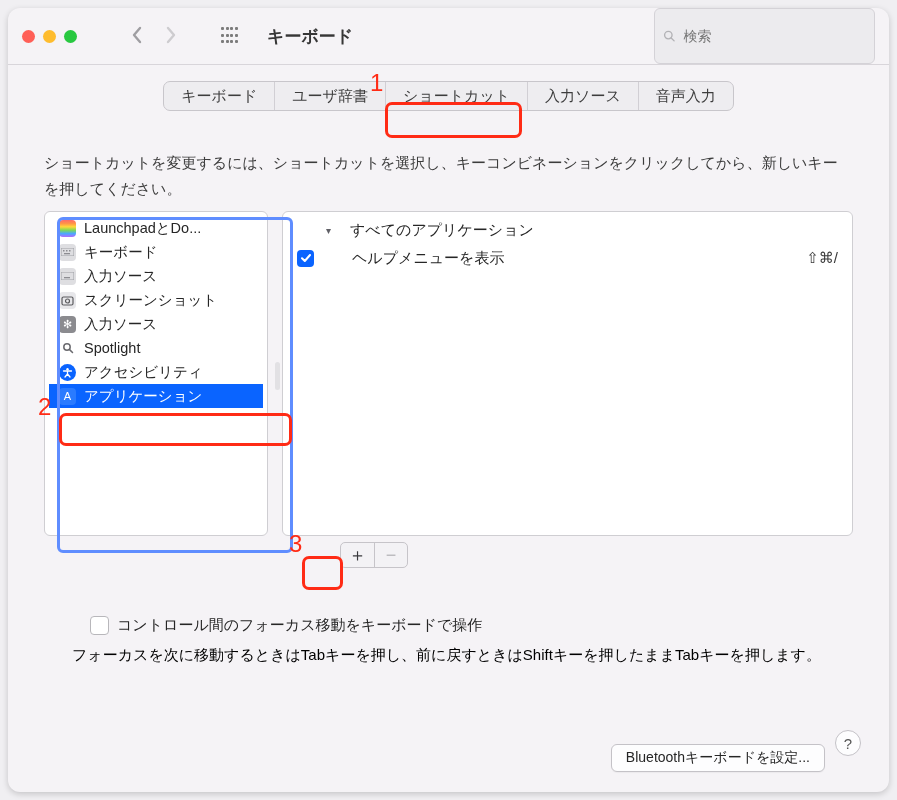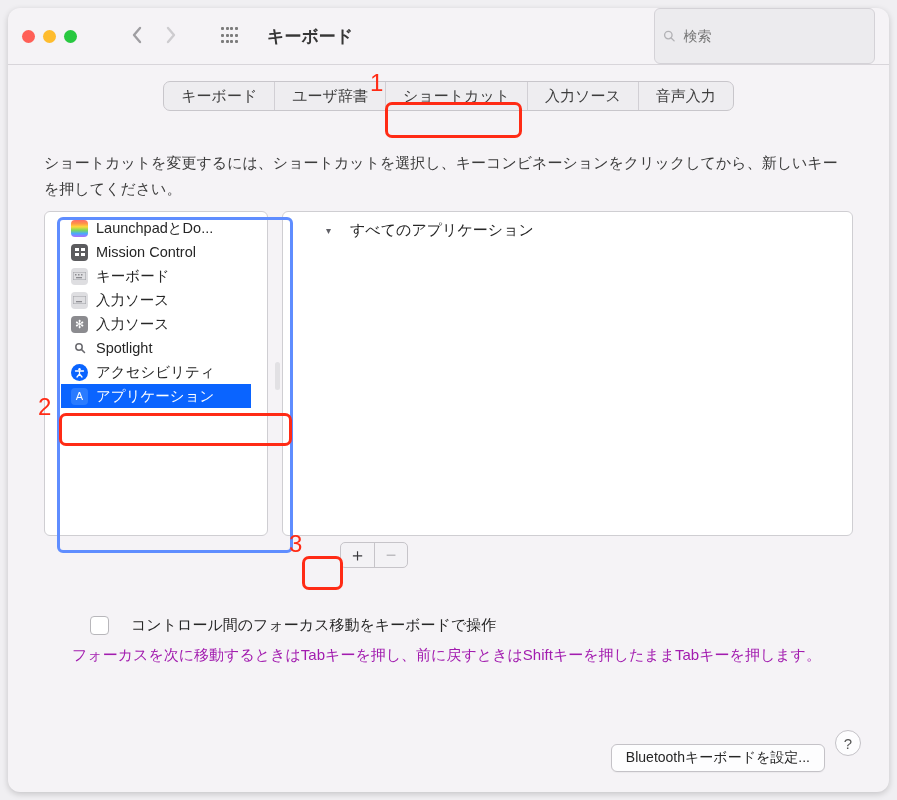--- a/index.html
+++ b/index.html
@@ -87,21 +87,21 @@
     font-size:15px; line-height:1.7; color:#3c3c3c;
     margin-bottom:10px;
     margin-top:15px;
   }
   .panes { display:flex; gap:14px; }
   .sidebar {
     width:224px; height:325px;
     background:#ffffff;
     border:1px solid #cfced2;
     border-radius:6px;
-    padding:4px 16px;
+    padding:4px 4px;
     box-sizing:border-box;
   }
   .side-item {
     height:24px; display:flex; align-items:center; gap:8px;
     padding:0 10px; font-size:14.5px;
   }
   .side-item.selected { background:#0a64ff; color:#fff; }
   .side-ic {
     width:17px; height:17px; display:flex; align-items:center; justify-content:center;
     font-size:11px; border-radius:4px; flex-shrink:0;
@@ -137,23 +137,23 @@
   }
   .pm button {
     width:33px; border:none; background:transparent;
     display:flex; align-items:center; justify-content:center;
     font-size:18px; color:#3a3a3e;
   }
   .pm button+button { border-left:1px solid #c6c4c9; color:#b6b5ba; }
 
   
   .foot-block { margin-top:48px; font-size:15px; }
-  .foot-check-row { display:flex; align-items:center; gap:22px;padding-left:46px; }
+  .foot-check-row { display:flex; align-items:center; gap:8px;padding-left:46px; }
   .chkbox-empty { width:17px; height:17px; border:1px solid #b8b7bb; border-radius:4px; background:#fff; }
-  .foot-desc { margin-left:28px; margin-top:8px; line-height:1.65; color:#a21caf; }
+  .foot-desc { margin-left:28px; margin-top:8px; line-height:1.65; color:#000000; }
 
   .bt-row { position:absolute; bottom:20px; right:28px; display:flex; gap:10px; align-items:center; }
   .bt-btn {
     height:26px; padding:0 14px; border:1px solid #c4c2c7; border-radius:6px;
     background:#fdfdfe; font-size:14px; display:flex; align-items:center;
     box-shadow:0 1px 1px rgba(0,0,0,0.04);
     margin-top:30px;
   }
   .help-btn {
     width:24px; height:24px; border:1px solid #c4c2c7; border-radius:50%;
@@ -225,31 +225,20 @@
     <div class="instruction">ショートカットを変更するには、ショートカットを選択し、キーコンビネーションをクリックしてから、新しいキーを押してください。</div>
 
     <div class="panes">
 
       <div class="sidebar">
         <div class="side-item">
           <span class="side-ic" style="background:linear-gradient(#ff6b6b,#ff9248,#ffd83a,#7ed957,#4aa8ff,#b06bff);"></span>
           <span>LaunchpadとDo...</span>
         </div>
         <div class="side-item">
-          <span class="side-ic" style="background:#5b5b5e;">
-            <svg width="12" height="10" viewBox="0 0 12 10">
-                <rect x="1" y="1" width="4" height="3" fill="#fff"></rect>
-                <rect x="7" y="1" width="4" height="3" fill="#fff"></rect>
-                <rect x="1" y="6" width="4" height="3" fill="#fff"></rect>
-                <rect x="7" y="6" width="4" height="3" fill="#fff"></rect>
-              </svg>
-          </span>
-          <span>Mission Control</span>
-        </div>
-        <div class="side-item">
           <span class="side-ic" style="background:#dedee1;">
             <svg width="13" height="8" viewBox="0 0 13 8">
                 <rect x="0" y="0" width="13" height="8" rx="1" fill="#dedee1" stroke="#9fa0a5"></rect>
                 <rect x="2" y="2" width="1.5" height="1.5" fill="#8c8c91"></rect>
                 <rect x="5" y="2" width="1.5" height="1.5" fill="#8c8c91"></rect>
                 <rect x="8" y="2" width="1.5" height="1.5" fill="#8c8c91"></rect>
                 <rect x="3" y="5" width="6" height="1.3" fill="#8c8c91"></rect>
               </svg>
           </span>
           <span>キーボード</span>
@@ -257,20 +246,29 @@
         <div class="side-item">
           <span class="side-ic" style="background:#dedee1;">
             <svg width="13" height="8" viewBox="0 0 13 8">
                 <rect x="0" y="0" width="13" height="8" rx="1" fill="#dedee1" stroke="#9fa0a5"></rect>
                 <rect x="3" y="5" width="6" height="1.3" fill="#8c8c91"></rect>
               </svg>
           </span>
           <span>入力ソース</span>
         </div>
         <div class="side-item">
+          <span class="side-ic">
+            <svg width="13" height="11" viewBox="0 0 13 11">
+                <rect x="1" y="2" width="11" height="8" rx="1.5" fill="none" stroke="#5b5b5e" stroke-width="1.2"></rect>
+                <circle cx="6.5" cy="6" r="2" fill="none" stroke="#5b5b5e" stroke-width="1.2"></circle>
+              </svg>
+          </span>
+          <span>スクリーンショット</span>
+        </div>
+        <div class="side-item">
           <span class="side-ic" style="background:#8b8b8f;color:#fff;">✻</span>
           <span>入力ソース</span>
         </div>
         <div class="side-item">
           <span class="side-ic" style="background:#fff;">
             <svg width="12" height="12" viewBox="0 0 12 12">
                 <circle cx="5" cy="5" r="3.2" stroke="#6a6a6f" stroke-width="1.5" fill="none"></circle>
                 <line x1="7.6" y1="7.6" x2="10.5" y2="10.5" stroke="#6a6a6f" stroke-width="1.5" stroke-linecap="round"></line>
               </svg>
           </span>
@@ -291,20 +289,29 @@
         </div>
       </div>
 
       <div class="detail">
         <div class="resize-notch"></div>
         <div class="d-row">
           <span style="width:17px;"></span>
           <span class="disclosure">▾</span>
           <span>すべてのアプリケーション</span>
         </div>
+        <div class="d-row">
+          <span class="chk">
+            <svg viewBox="0 0 12 12">
+                <path d="M2 6.2 L4.8 9 L10 3" stroke="#fff" stroke-width="2" fill="none" stroke-linecap="round" stroke-linejoin="round"></path>
+              </svg>
+          </span>
+          <span class="d-indent">ヘルプメニューを表示</span>
+          <span class="d-sc">⇧⌘/</span>
+        </div>
       </div>
     </div>
 
     <div class="pm-row">
       <div class="pm">
         <button>＋</button>
         <button>−</button>
       </div>
     </div>
 

